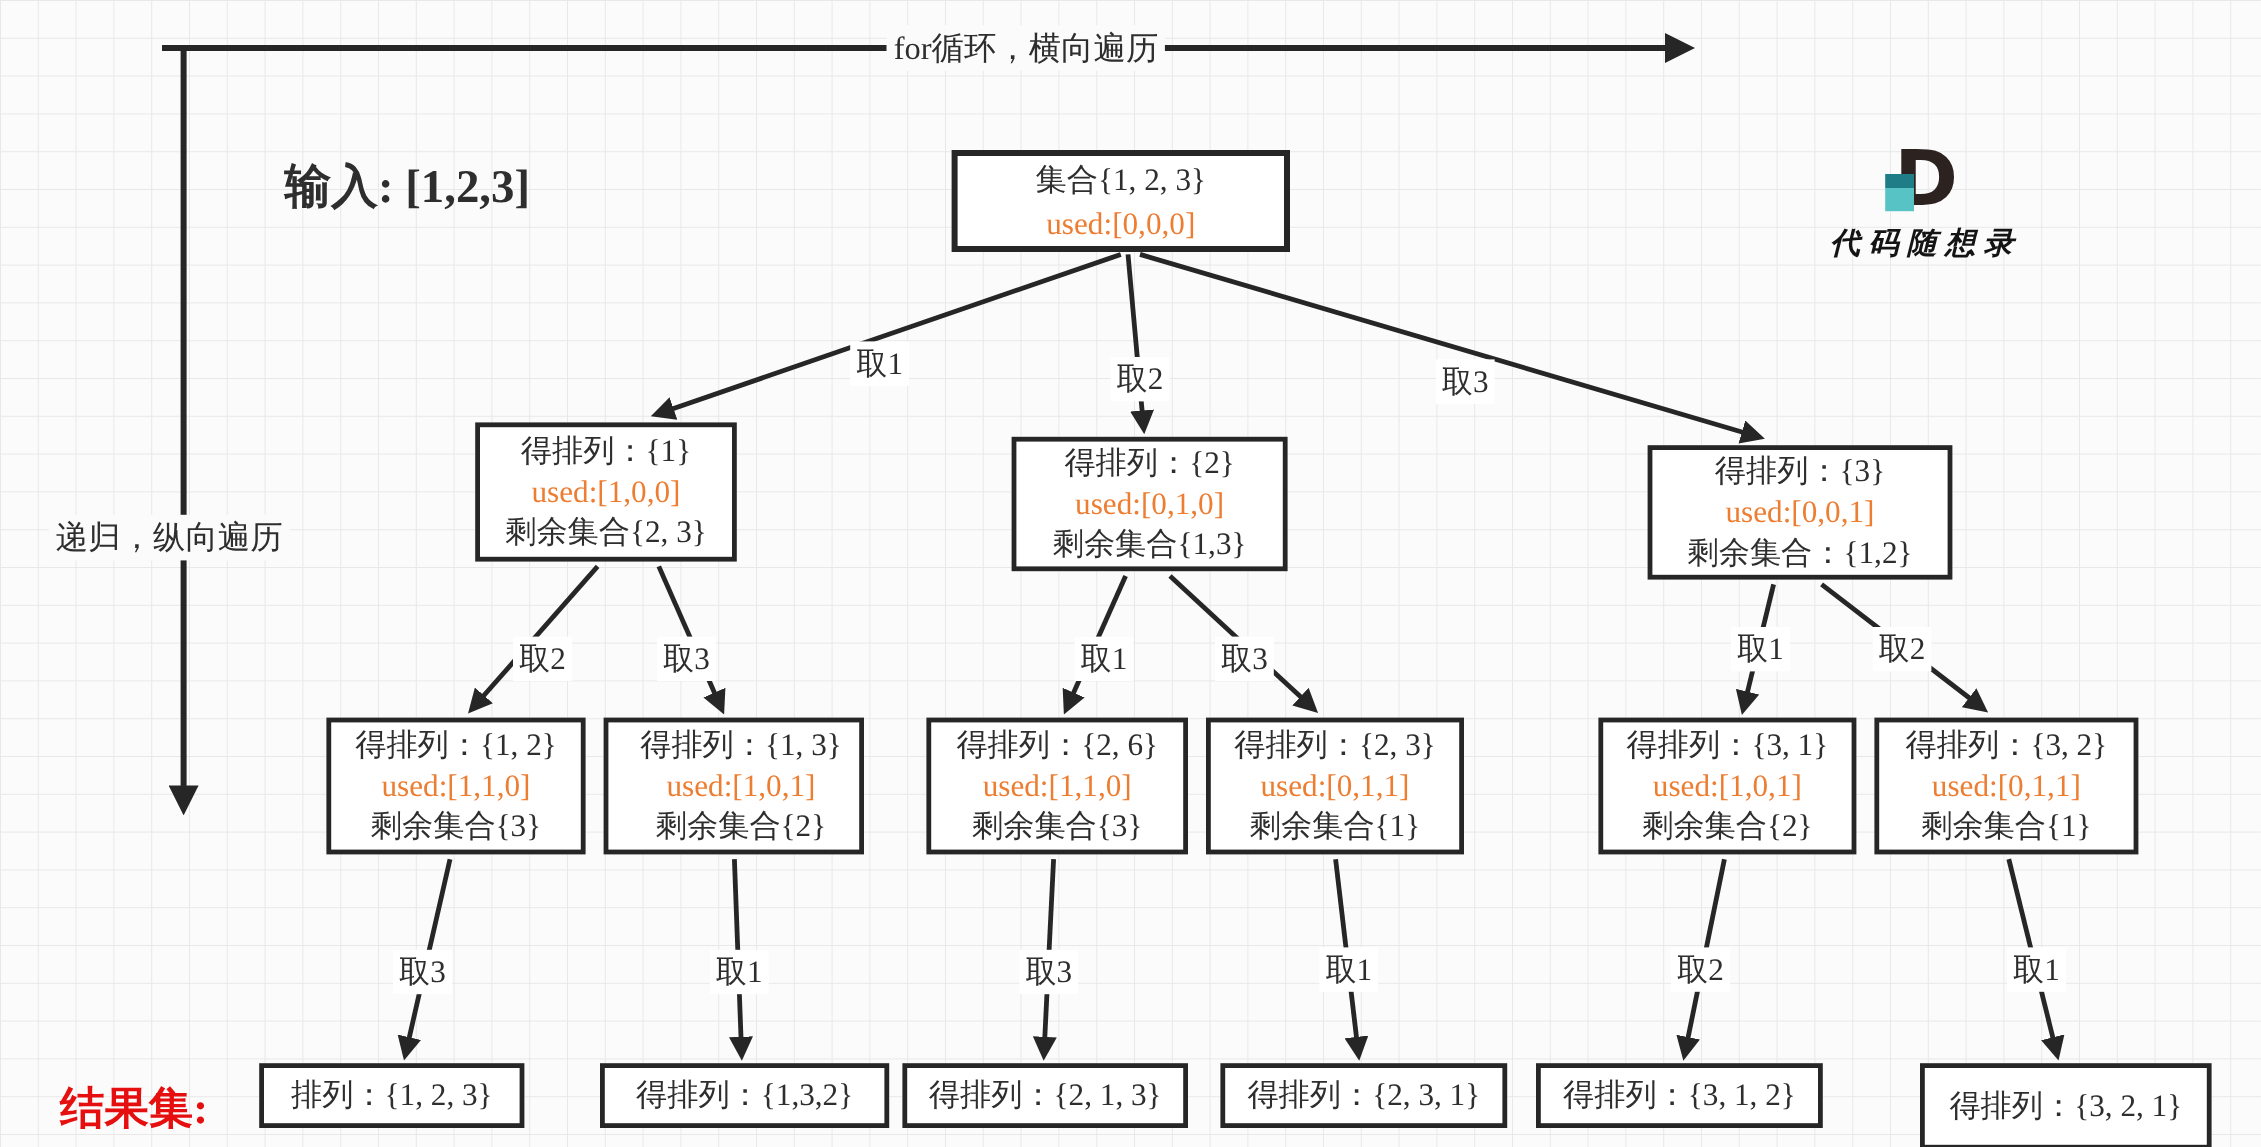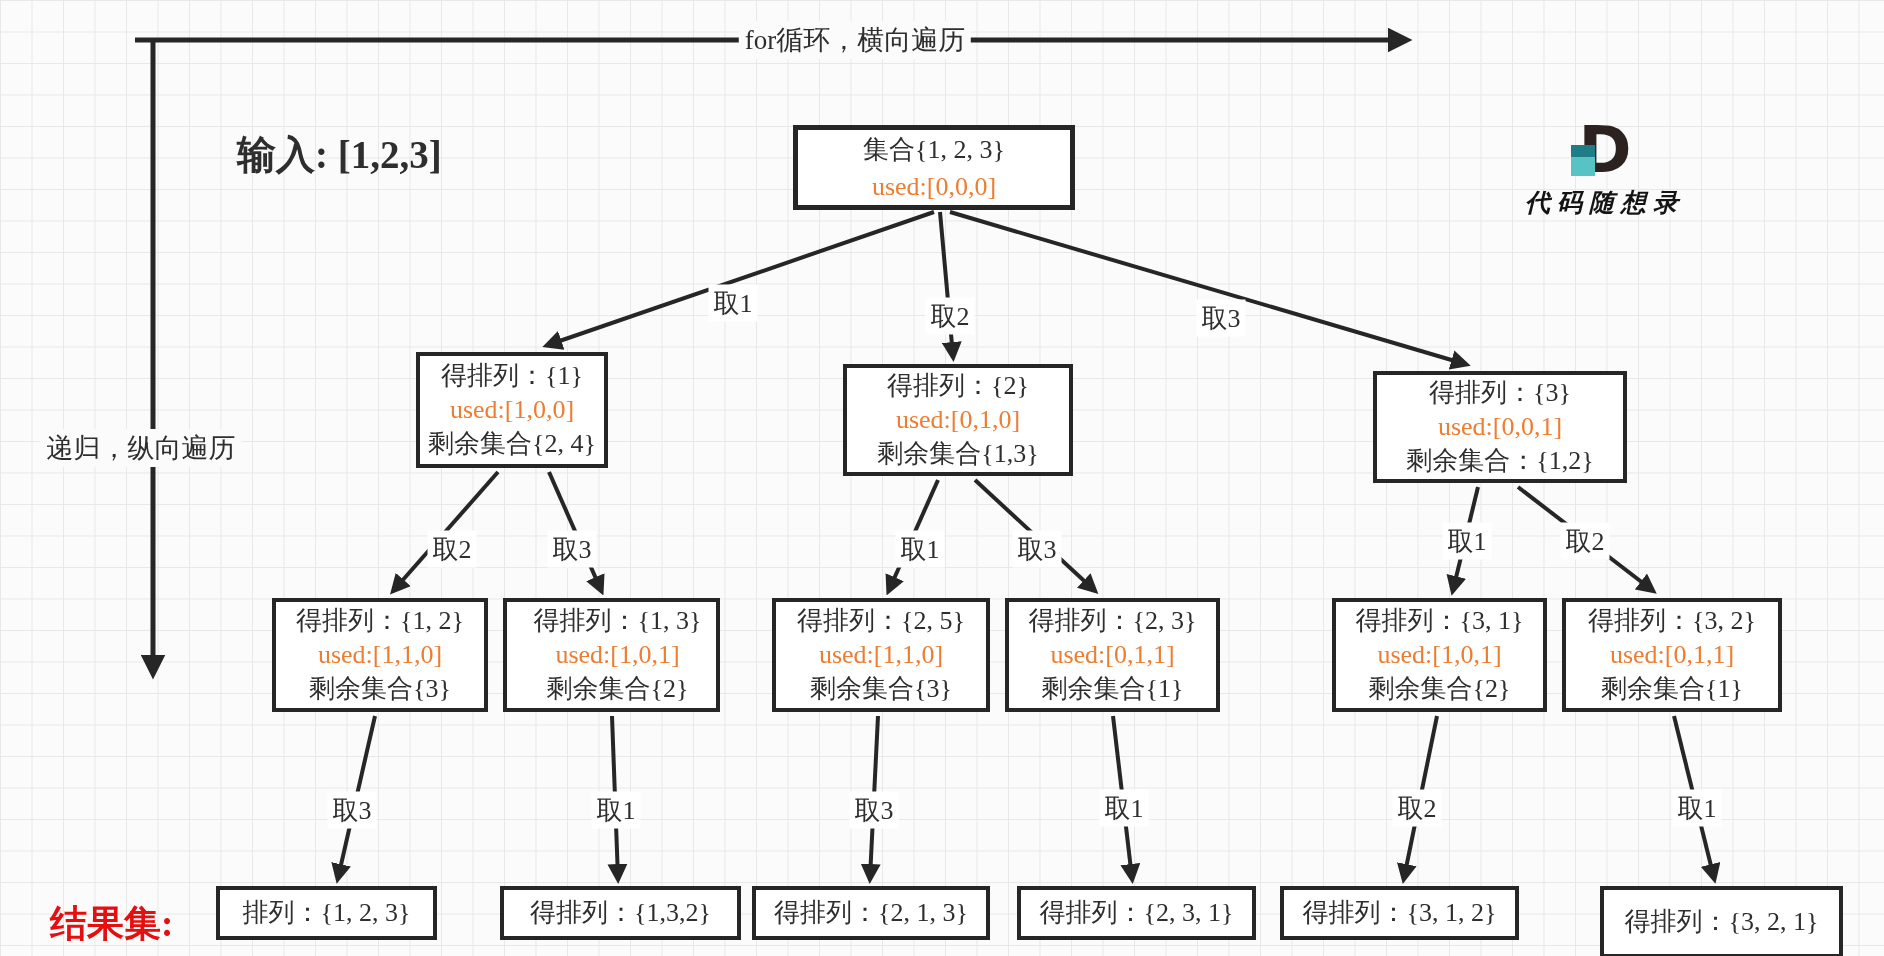--- a/index.html
+++ b/index.html
@@ -18,21 +18,21 @@
 
   .node {
     position: absolute; background: #fff; border: 4px solid #262626;
     display: flex; flex-direction: column; justify-content: center; align-items: center;
     text-align: center; font-size: 26px; line-height: 34px;
   }
   .node .ln { white-space: nowrap; }
   .orange { color: #ED7D31; }
 
   .n-root { left: 793px; top: 125px; width: 282px; height: 85px; border-width: 5px; line-height: 37px; }
-  .n-a { left: 416px;  top: 352px; width: 192px; height: 116px; }
+  .n-a { left: 396px;  top: 352px; width: 218px; height: 116px; }
   .n-b { left: 843px;  top: 364px; width: 230px; height: 112px; }
   .n-c { left: 1373px; top: 371px; width: 254px; height: 112px; }
   .n-d { left: 272px;  top: 598px; width: 216px; height: 114px; }
   .n-e { left: 503px;  top: 598px; width: 217px; height: 114px; padding-left: 12px; }
   .n-f { left: 772px;  top: 598px; width: 218px; height: 114px; }
   .n-g { left: 1005px; top: 598px; width: 215px; height: 114px; }
   .n-h { left: 1332px; top: 598px; width: 215px; height: 114px; }
   .n-i { left: 1562px; top: 598px; width: 220px; height: 114px; font-family: Liberation Serif, serif; }
   .n-r1 { left: 216px;  top: 886px; width: 221px; height: 54px; }
   .n-r2 { left: 500px;  top: 886px; width: 241px; height: 54px; }
@@ -123,21 +123,21 @@
     <div class="ln orange">used:[0,0,0]</div>
   </div>
 
   <div class="elbl" style="left:733px; top:303px;">取1</div>
   <div class="elbl" style="left:950px; top:316px;">取2</div>
   <div class="elbl" style="left:1221px; top:318px;">取3</div>
 
   <div class="node n-a">
     <div class="ln">得排列：{1}</div>
     <div class="ln orange">used:[1,0,0]</div>
-    <div class="ln">剩余集合{2, 4}</div>
+    <div class="ln">剩余集合{2, 3}</div>
   </div>
   <div class="node n-b">
     <div class="ln">得排列：{2}</div>
     <div class="ln orange">used:[0,1,0]</div>
     <div class="ln">剩余集合{1,3}</div>
   </div>
   <div class="node n-c">
     <div class="ln">得排列：{3}</div>
     <div class="ln orange">used:[0,0,1]</div>
     <div class="ln">剩余集合：{1,2}</div>
@@ -154,21 +154,21 @@
     <div class="ln">得排列：{1, 2}</div>
     <div class="ln orange">used:[1,1,0]</div>
     <div class="ln">剩余集合{3}</div>
   </div>
   <div class="node n-e">
     <div class="ln">得排列：{1, 3}</div>
     <div class="ln orange">used:[1,0,1]</div>
     <div class="ln">剩余集合{2}</div>
   </div>
   <div class="node n-f">
-    <div class="ln">得排列：{2, 5}</div>
+    <div class="ln">得排列：{2, 6}</div>
     <div class="ln orange">used:[1,1,0]</div>
     <div class="ln">剩余集合{3}</div>
   </div>
   <div class="node n-g">
     <div class="ln">得排列：{2, 3}</div>
     <div class="ln orange">used:[0,1,1]</div>
     <div class="ln">剩余集合{1}</div>
   </div>
   <div class="node n-h">
     <div class="ln">得排列：{3, 1}</div>

